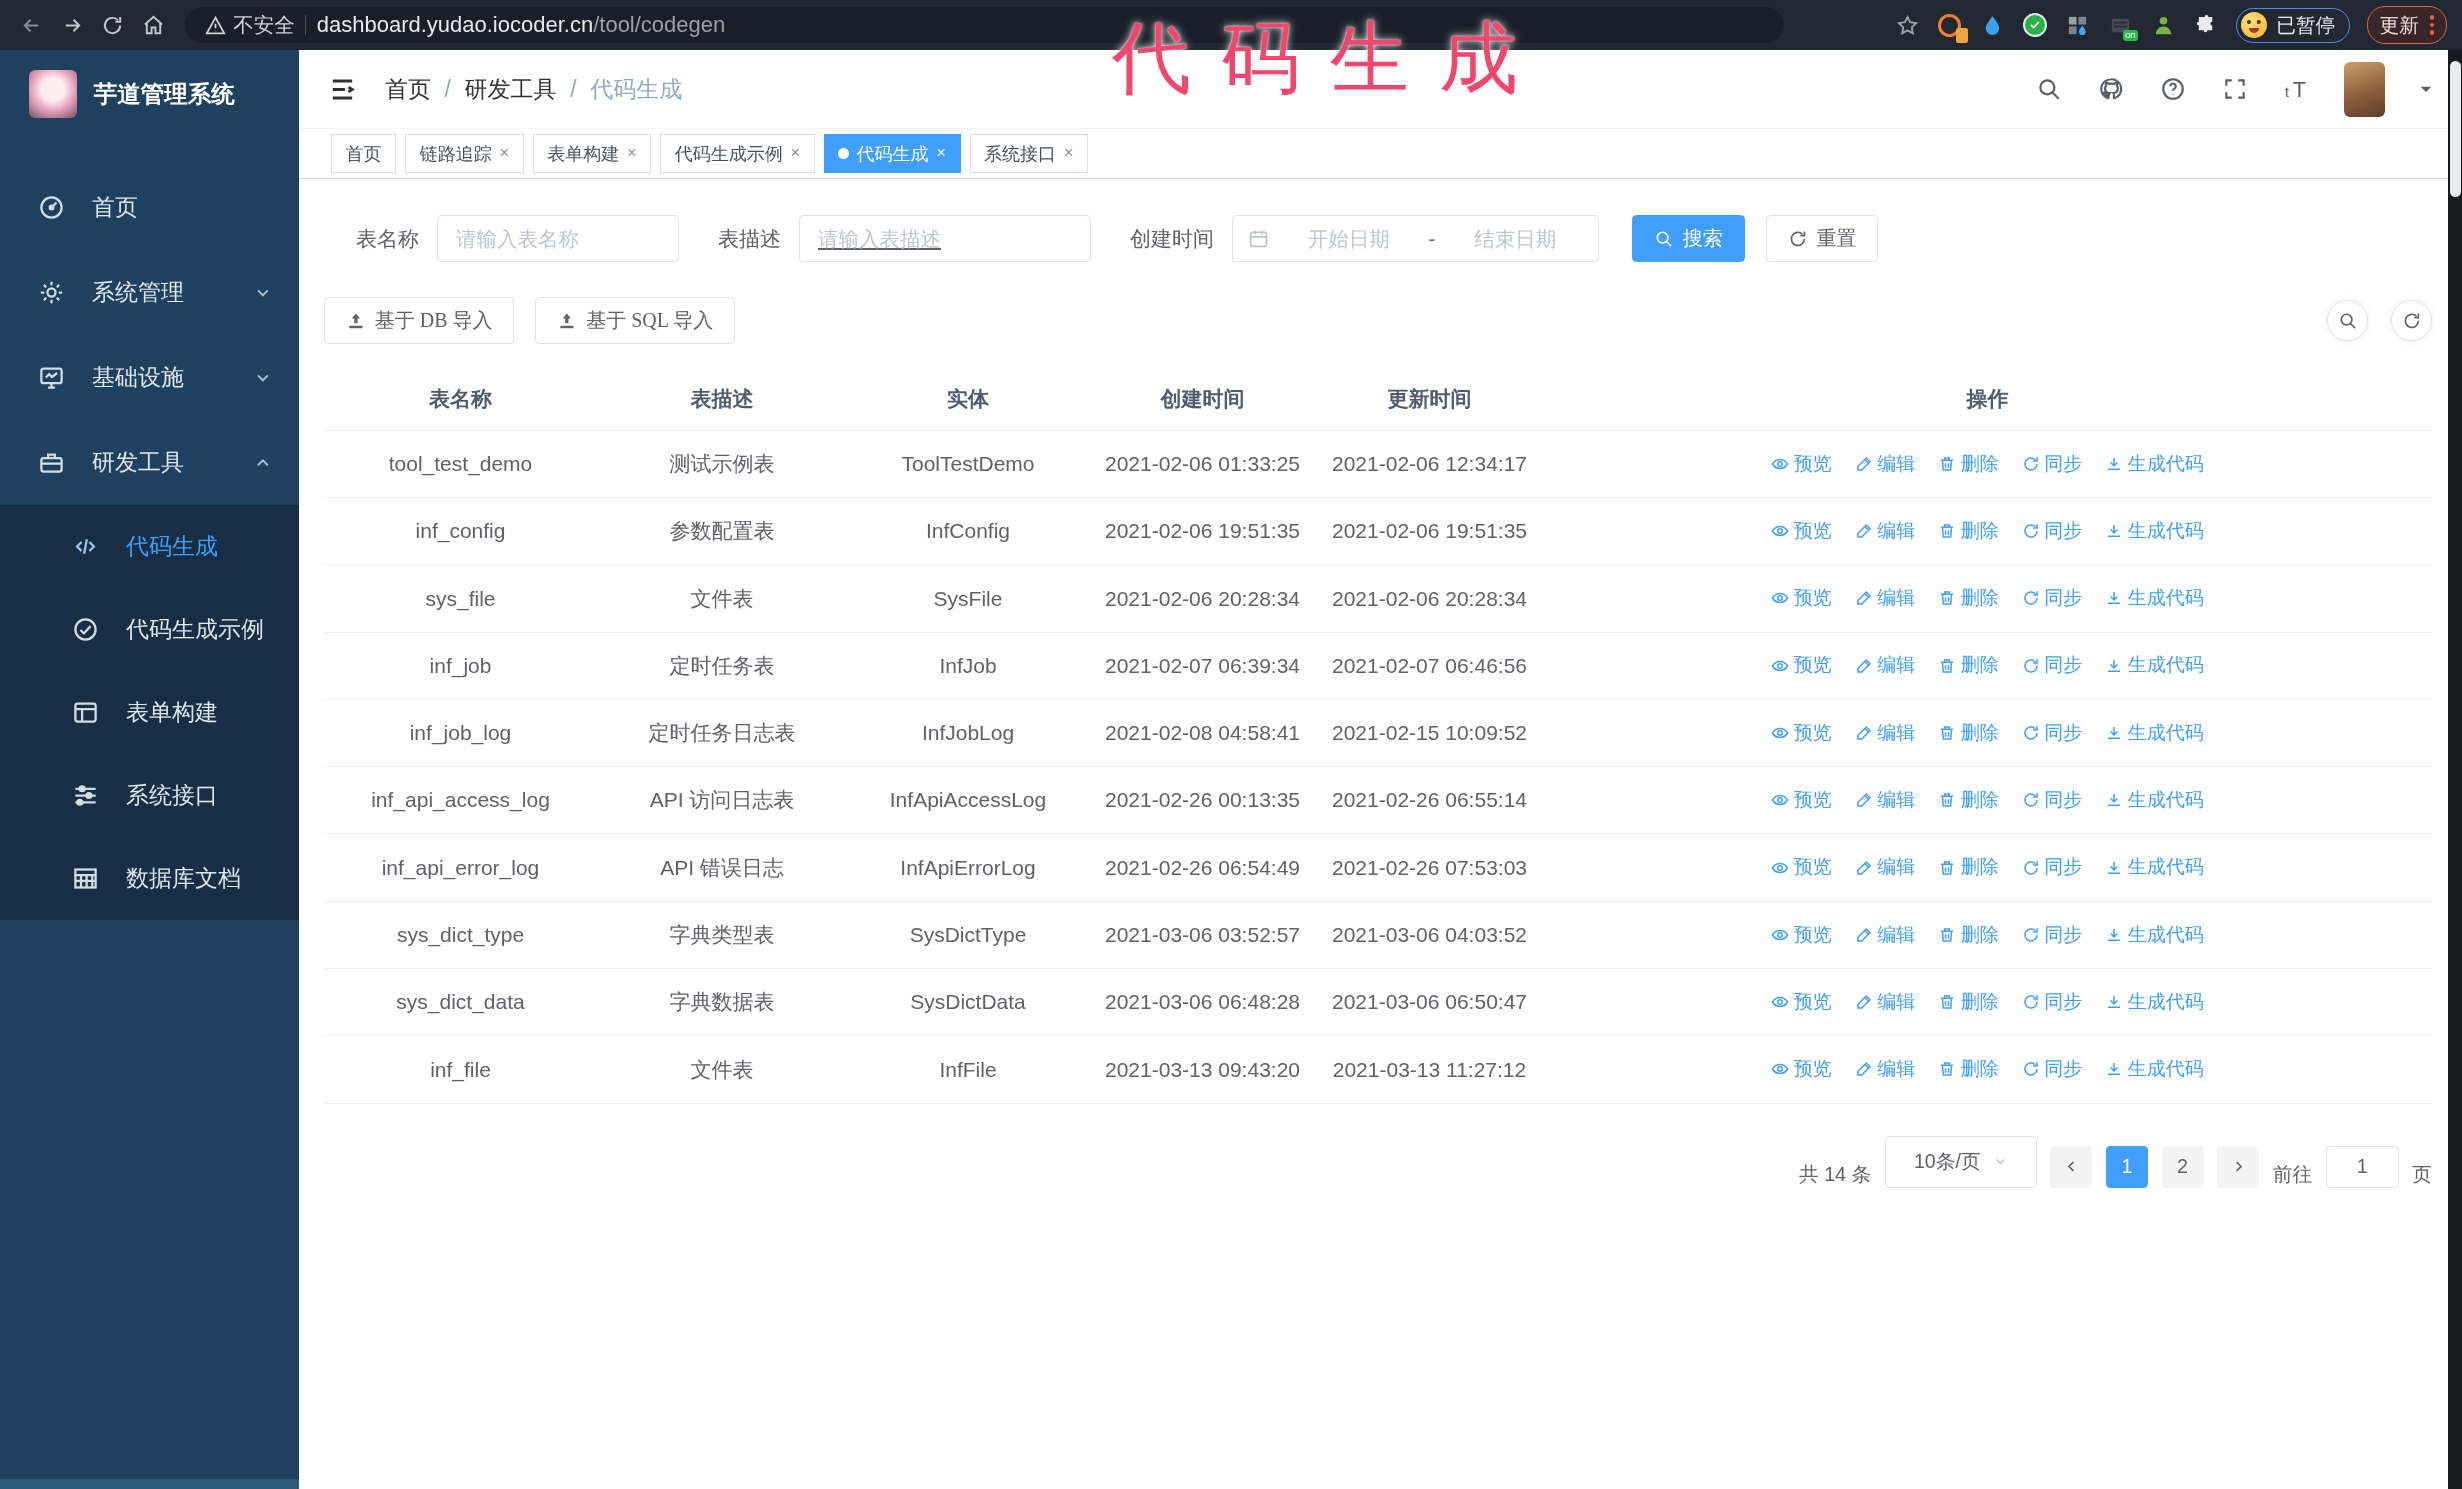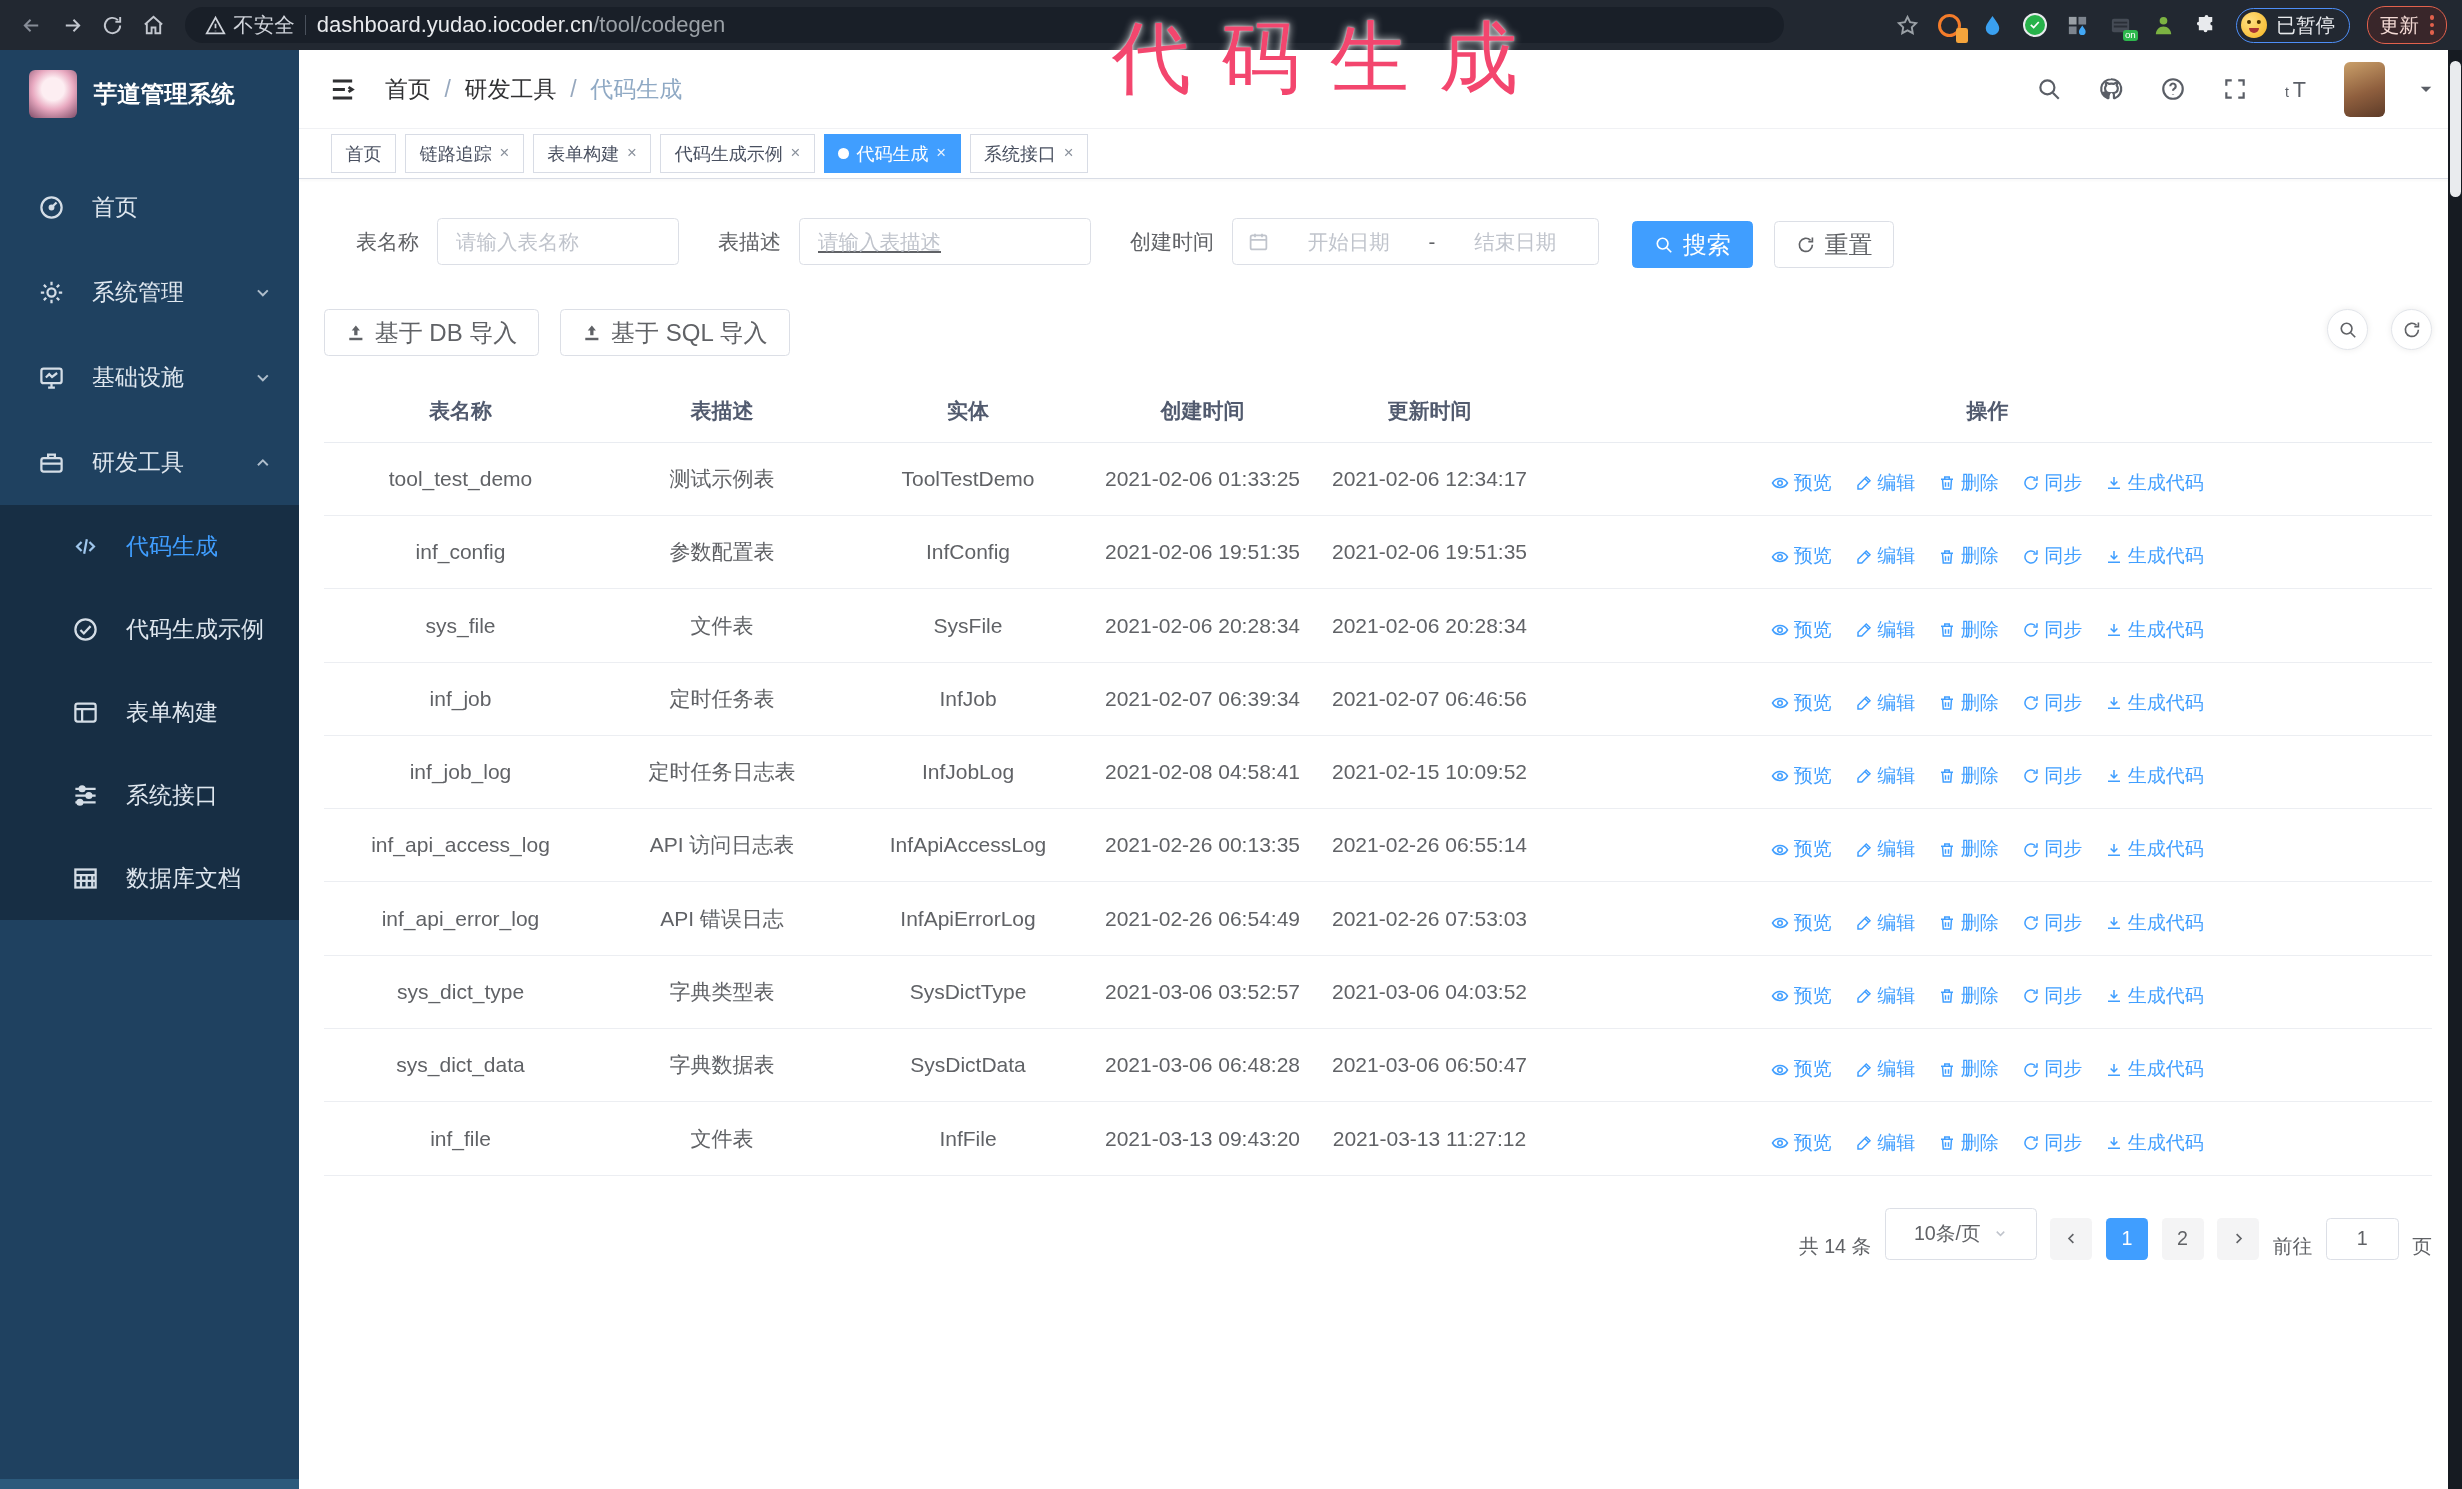--- a/index.html
+++ b/index.html
@@ -81,36 +81,36 @@
   .f-label { font-size:21px; color:#606266; margin-right:18px; white-space:nowrap; }
   .f-input { height:47px; border:0.8px solid #dcdfe6; border-radius:4.5px; padding:0 18px; font-size:20.5px; color:#606266; background:#fff; outline:none; font-family:inherit; }
   .f-input::placeholder { color:#c0c4cc; }
   .in-name { width:242px; margin-right:39px; }
   .in-desc { width:292px; margin-right:39px;text-decoration:underline; }
   .daterange { width:367px; height:47px; border:0.8px solid #dcdfe6; border-radius:4.5px; display:flex; align-items:center; padding:0 15px; gap:12px; color:#c6cad1; font-size:20.5px; margin-right:33px; }
   .daterange .cal { color:#c0c4cc; display:flex; }
   .daterange .cal svg { width:21px; height:21px; }
   .daterange .dsep { color:#606266; flex:0 0 auto; }
   .daterange .dph { flex:1 1 auto; text-align:center; color:#c0c4cc; }
-  .btn { height:47px; border-radius:4.5px; border:0.8px solid #dcdfe6; background:#fff; color:#606266; font-size:24px; display:inline-flex; align-items:center; gap:9px; padding:0 21px; cursor:pointer; font-family:Liberation Sans, sans-serif;margin-top:6px; }
+  .btn { height:47px; border-radius:4.5px; border:0.8px solid #dcdfe6; background:#fff; color:#606266; font-size:20px; display:inline-flex; align-items:center; gap:9px; padding:0 21px; cursor:pointer; font-family:Liberation Serif, serif; }
   .btn svg { width:19.7px; height:19.7px; }
   .btn.primary { background:#409eff; border-color:#409eff; color:#fff; }
   .btn + .btn { margin-left:21px; }
 
   .toolbar-row { display:flex; align-items:center; margin-top:35px; }
   .tool-right { margin-left:auto; display:flex; gap:23px; }
   .circle-btn { width:41px; height:41px; border-radius:50%; background:#fff; border:0.8px solid #e2e5ea; box-shadow:0 0 7.6px rgba(0,0,0,.08); color:#606266; display:flex; align-items:center; justify-content:center; cursor:pointer; }
   .circle-btn svg { width:19.7px; height:19.7px; }
 
   
   table.grid { width:100%; border-collapse:collapse; margin-top:26px; table-layout:fixed; }
   .grid th { font-size:21px; font-weight:bold; color:#515a6e; padding:15px 6px 16.7px; text-align:center; border-bottom:1.5px solid #e9ecf1; }
   .grid td { font-size:21px; color:#606266; padding:17.4px 6px; text-align:center; border-bottom:1.5px solid #eceef2; line-height:1.5; }
   .grid td.brk { word-break:break-all; }
-  .actions { display:flex; justify-content:center; align-items:center; gap:23px; flex-wrap:nowrap;margin-top:9px; }
+  .actions { display:flex; justify-content:center; align-items:center; gap:23px; flex-wrap:nowrap; }
   .act { color:#409eff; font-size:19px; text-decoration:none; display:inline-flex; align-items:center; gap:4.5px; white-space:nowrap; cursor:pointer; }
   .act svg { width:18px; height:18px; }
 
   
   .pagination { display:flex; align-items:flex-end; justify-content:flex-end; gap:13.6px; margin-top:32px; font-size:19.7px; color:#606266; }
   .pg-size { width:152px; height:52px; border:0.8px solid #dcdfe6; border-radius:4.5px; display:flex; align-items:center; justify-content:center; gap:12px; color:#606266; cursor:pointer; }
   .pg-size svg { width:15px; height:15px; color:#c0c4cc; }
   .pg-btn { min-width:42px; height:42px; border:none; border-radius:4.5px; background:#f4f4f5; color:#606266; font-size:19.7px; display:inline-flex; align-items:center; justify-content:center; cursor:pointer; font-family:inherit; }
   .pg-btn svg { width:15px; height:15px; }
   .pg-btn.page.active { background:#409eff; color:#fff; }

